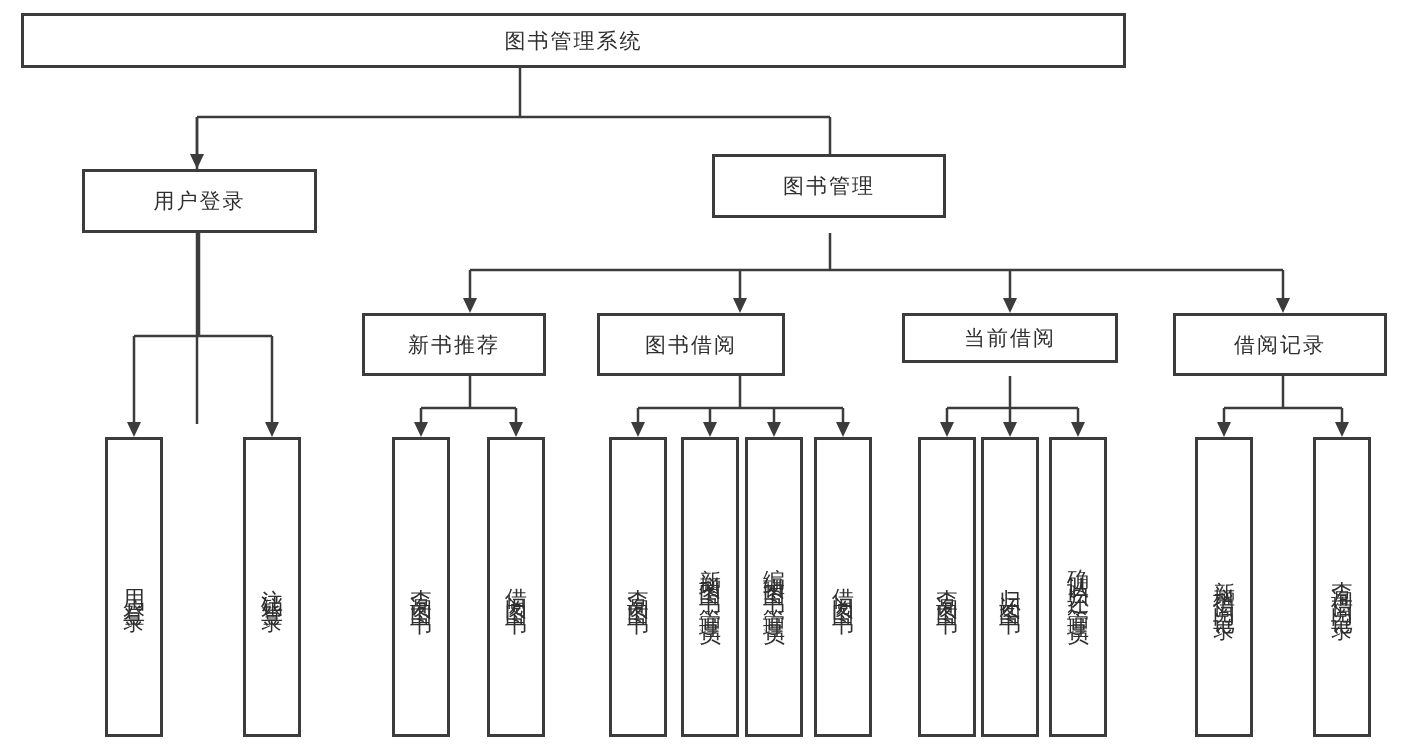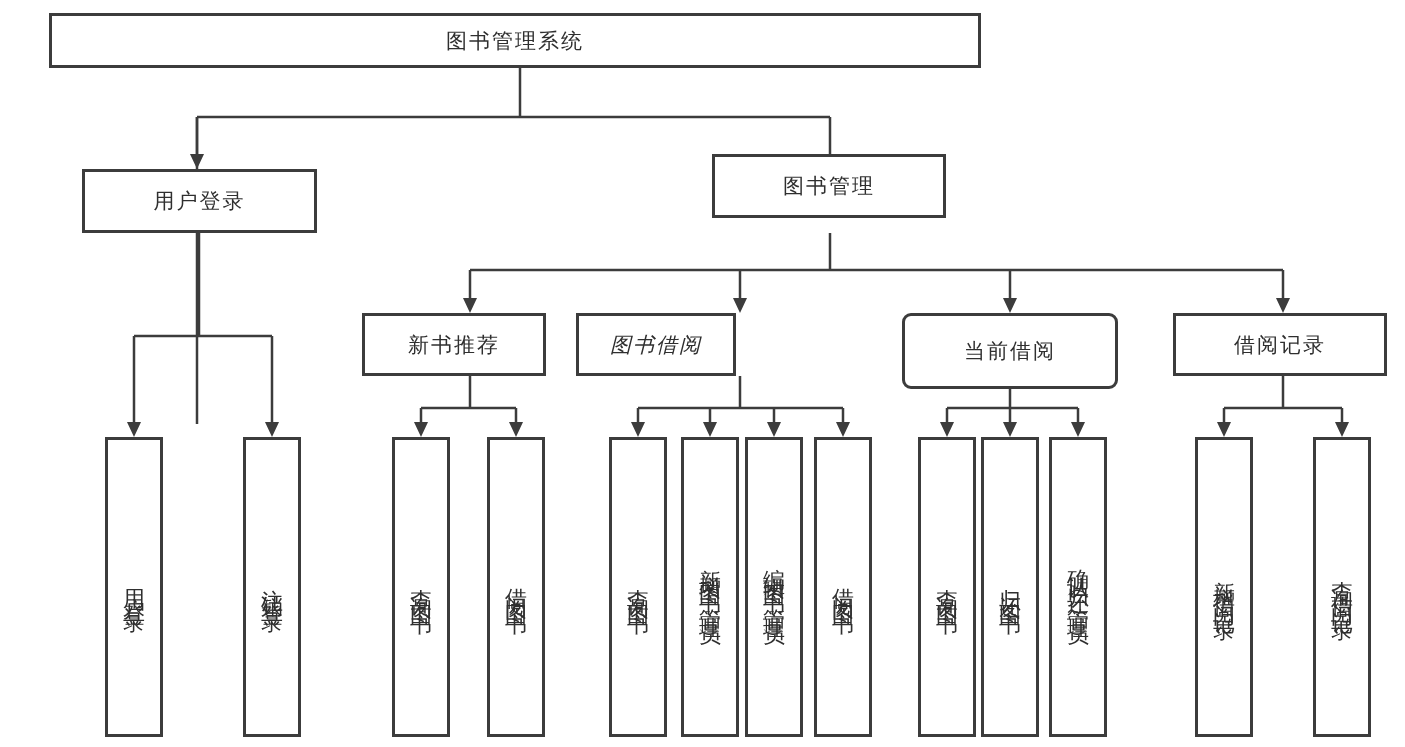--- a/index.html
+++ b/index.html
@@ -99,38 +99,38 @@
       <polygon points="767,422 781,422 774,437"></polygon>
       <polygon points="836,422 850,422 843,437"></polygon>
       <polygon points="940,422 954,422 947,437"></polygon>
       <polygon points="1003,422 1017,422 1010,437"></polygon>
       <polygon points="1071,422 1085,422 1078,437"></polygon>
       <polygon points="1217,422 1231,422 1224,437"></polygon>
       <polygon points="1335,422 1349,422 1342,437"></polygon>
     </g>
   </svg>
 
-  <div class="node hbox" style="left:21px;top:13px;width:932px;height:55px;margin-left:28px;">
+  <div class="node hbox" style="left:21px;top:13px;width:1105px;height:55px;">
     <span>图书管理系统</span>
   </div>
 
   <div class="node hbox" style="left:82px;top:169px;width:235px;height:64px;">
     <span>用户登录</span>
   </div>
   <div class="node hbox" style="left:712px;top:154px;width:234px;height:64px;">
     <span>图书管理</span>
   </div>
 
   <div class="node hbox" style="left:362px;top:313px;width:184px;height:63px;">
     <span>新书推荐</span>
   </div>
-  <div class="node hbox" style="left:576px;top:313px;width:160px;height:63px;font-style:italic;">
+  <div class="node hbox" style="left:597px;top:313px;width:188px;height:63px;">
     <span>图书借阅</span>
   </div>
-  <div class="node hbox" style="left:902px;top:313px;width:216px;height:76px;border-radius:9px;">
+  <div class="node hbox" style="left:902px;top:313px;width:216px;height:50px;">
     <span>当前借阅</span>
   </div>
   <div class="node hbox" style="left:1173px;top:313px;width:214px;height:63px;">
     <span>借阅记录</span>
   </div>
 
   <div class="node vbox" style="left:105px;">
     <span>用户登录</span>
   </div>
   <div class="node vbox" style="left:243px;">

